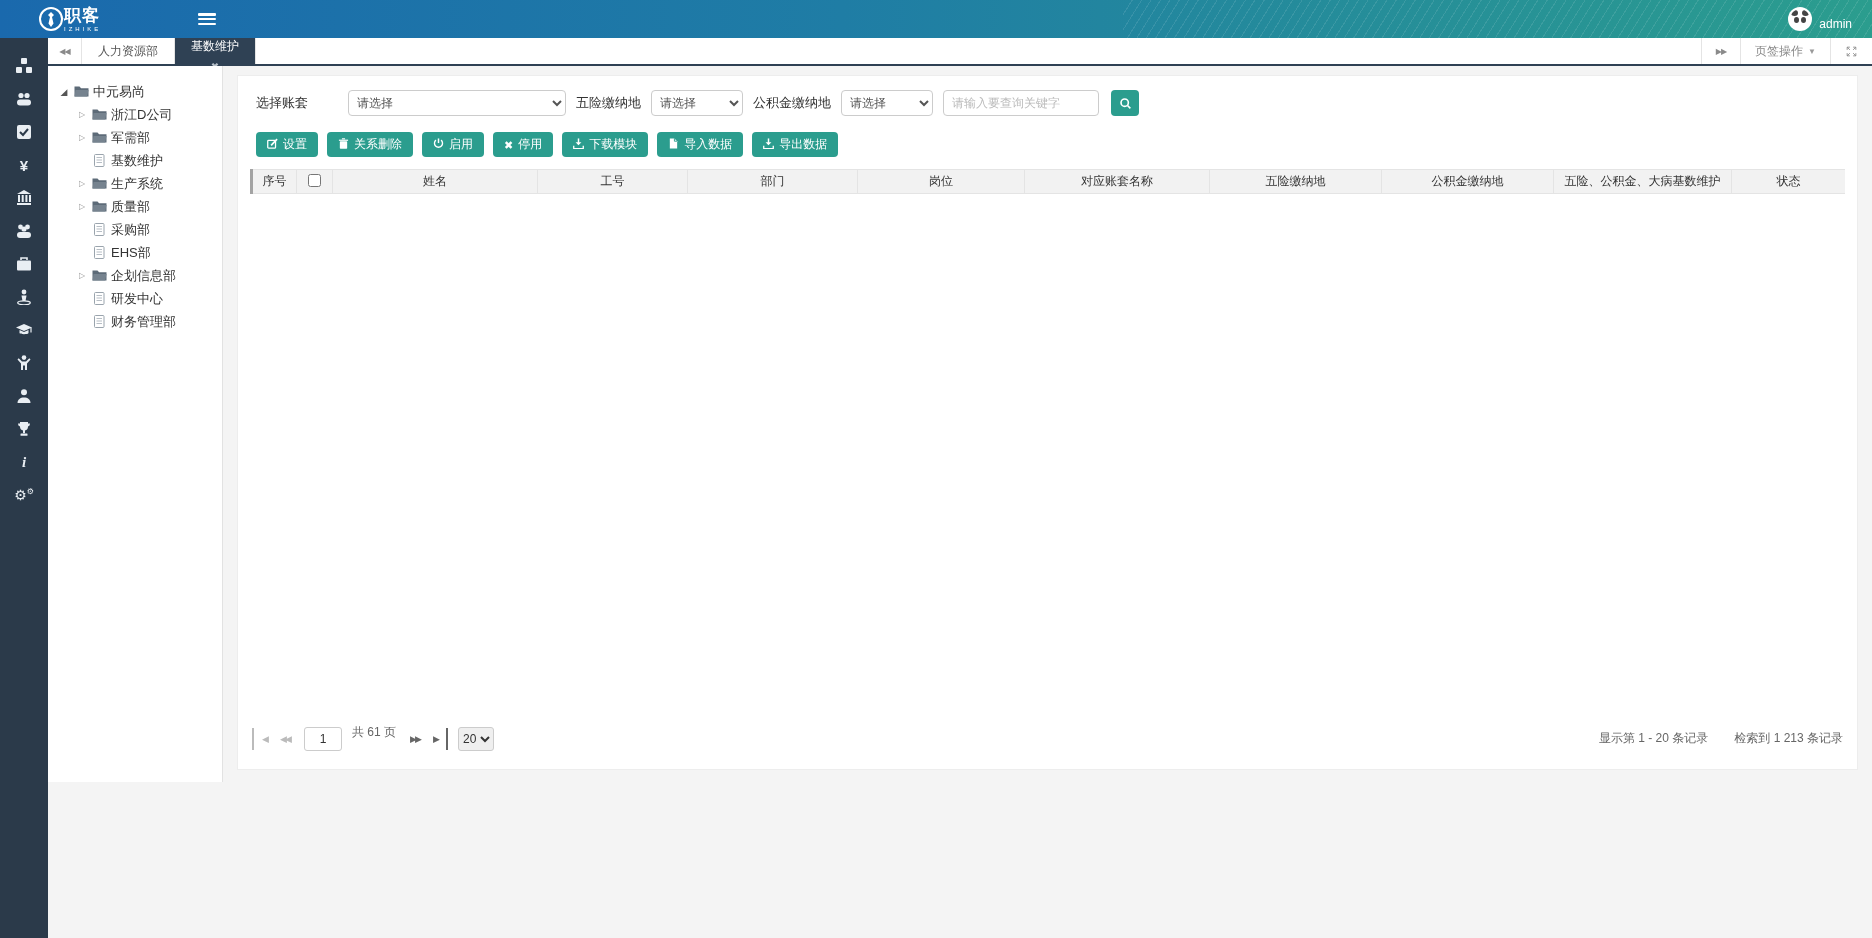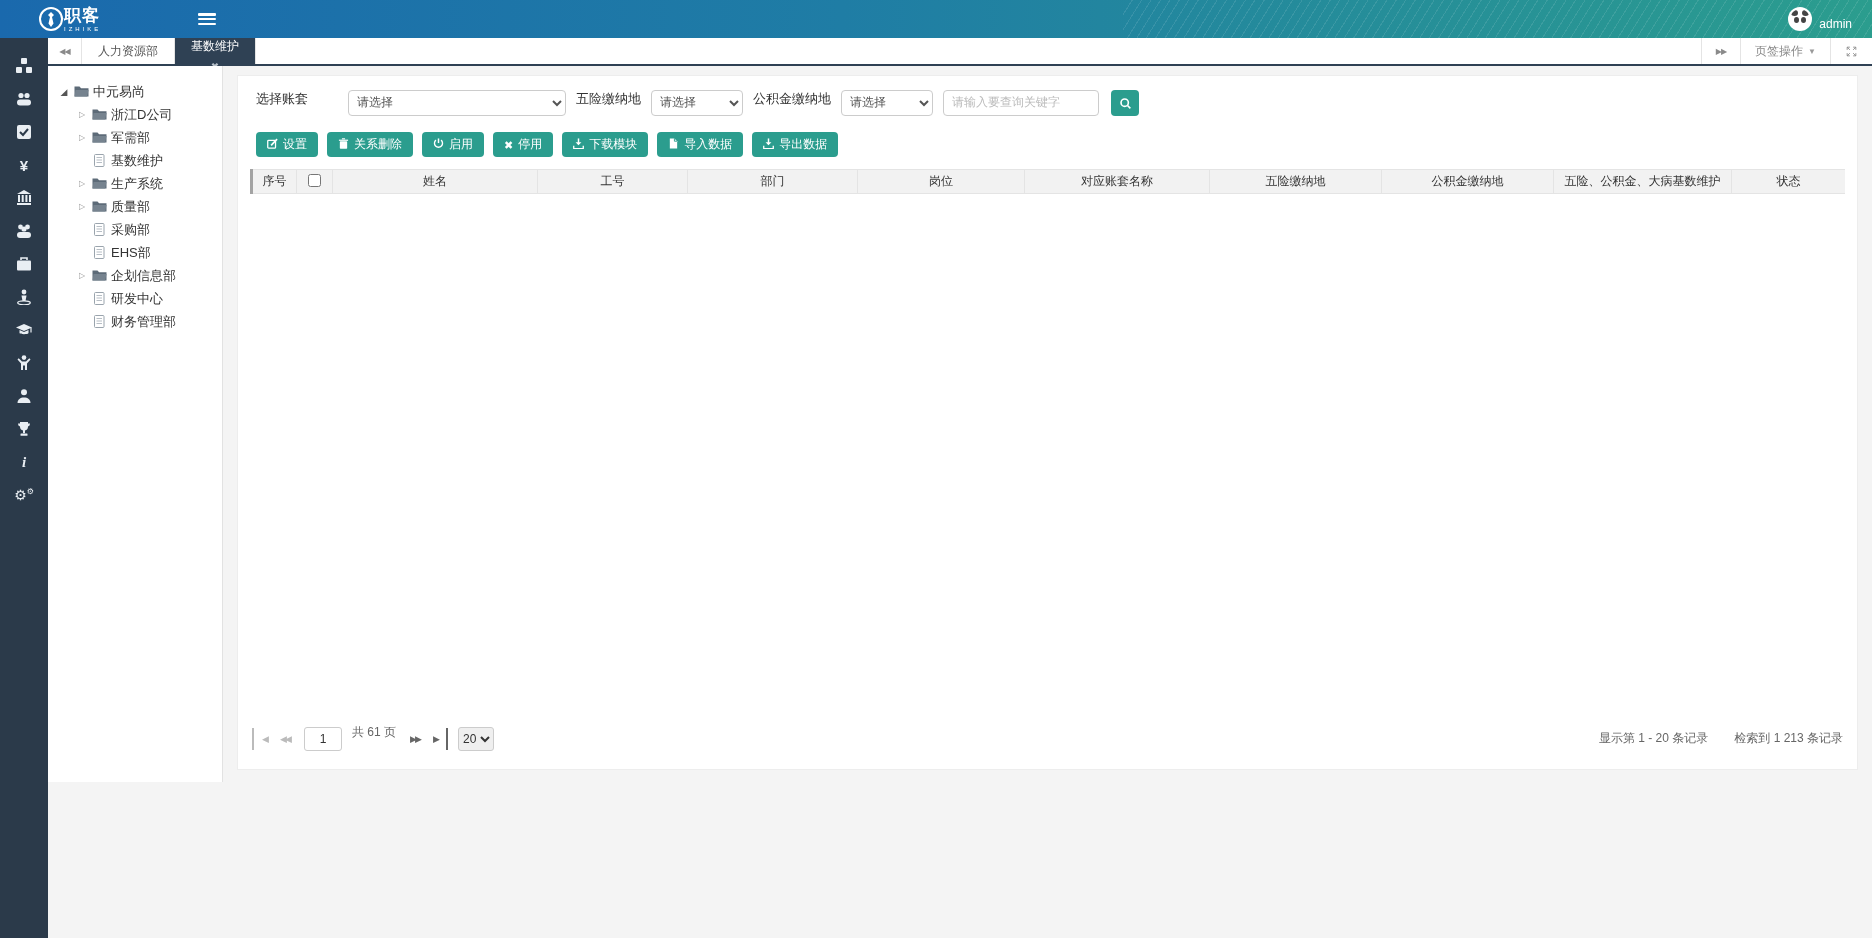--- a/index.html
+++ b/index.html
@@ -51,21 +51,21 @@
   .tree-item { display:flex; align-items:center; gap:4px; height:23px; cursor:pointer; white-space:nowrap; }
   .tree-item.child { padding-left:18px; }
   .tw { width:12px; text-align:center; font-size:8px; color:#999; flex:0 0 12px; }
   .tw.open { color:#555; font-size:9px; }
   .tree-ico { width:15px; height:13px; flex:0 0 15px; }
   .tree-ico svg { width:15px; height:13px; }
 
   .panel { flex:1; background:#fff; margin:9px 14px 0 14px; height:695px; display:flex; flex-direction:column; min-width:0; border:1px solid #ededed; }
 
   
-  .filter-row { display:flex; align-items:flex-start; padding:14px 18px 6px 18px; font-size:13px; color:#333; gap:10px;font-family:Liberation Mono, monospace; }
+  .filter-row { display:flex; align-items:center; padding:14px 18px 6px 18px; font-size:13px; color:#333; gap:10px; }
   .filter-label { white-space:nowrap; }
   .filter-label.first { margin-right:30px; }
   select.ctl { height:26px; border:1px solid #ccc; border-radius:4px; background:#fff; color:#555; font-size:12px; padding:0 4px; font-family:inherit; }
   .sel-account { width:218px; }
   .sel-small { width:92px; }
   .search-input { height:26px; width:156px; border:1px solid #ccc; border-radius:4px; padding:0 8px; font-size:12px; color:#333; font-family:inherit; }
   .search-input::placeholder { color:#bbb; }
   .search-btn { height:26px; width:28px; background:#2b9d8e; border:none; border-radius:4px; cursor:pointer; display:flex; align-items:center; justify-content:center; margin-left:2px; }
   .search-btn svg { width:13px; height:13px; stroke:#fff; stroke-width:2; fill:none; }
 

